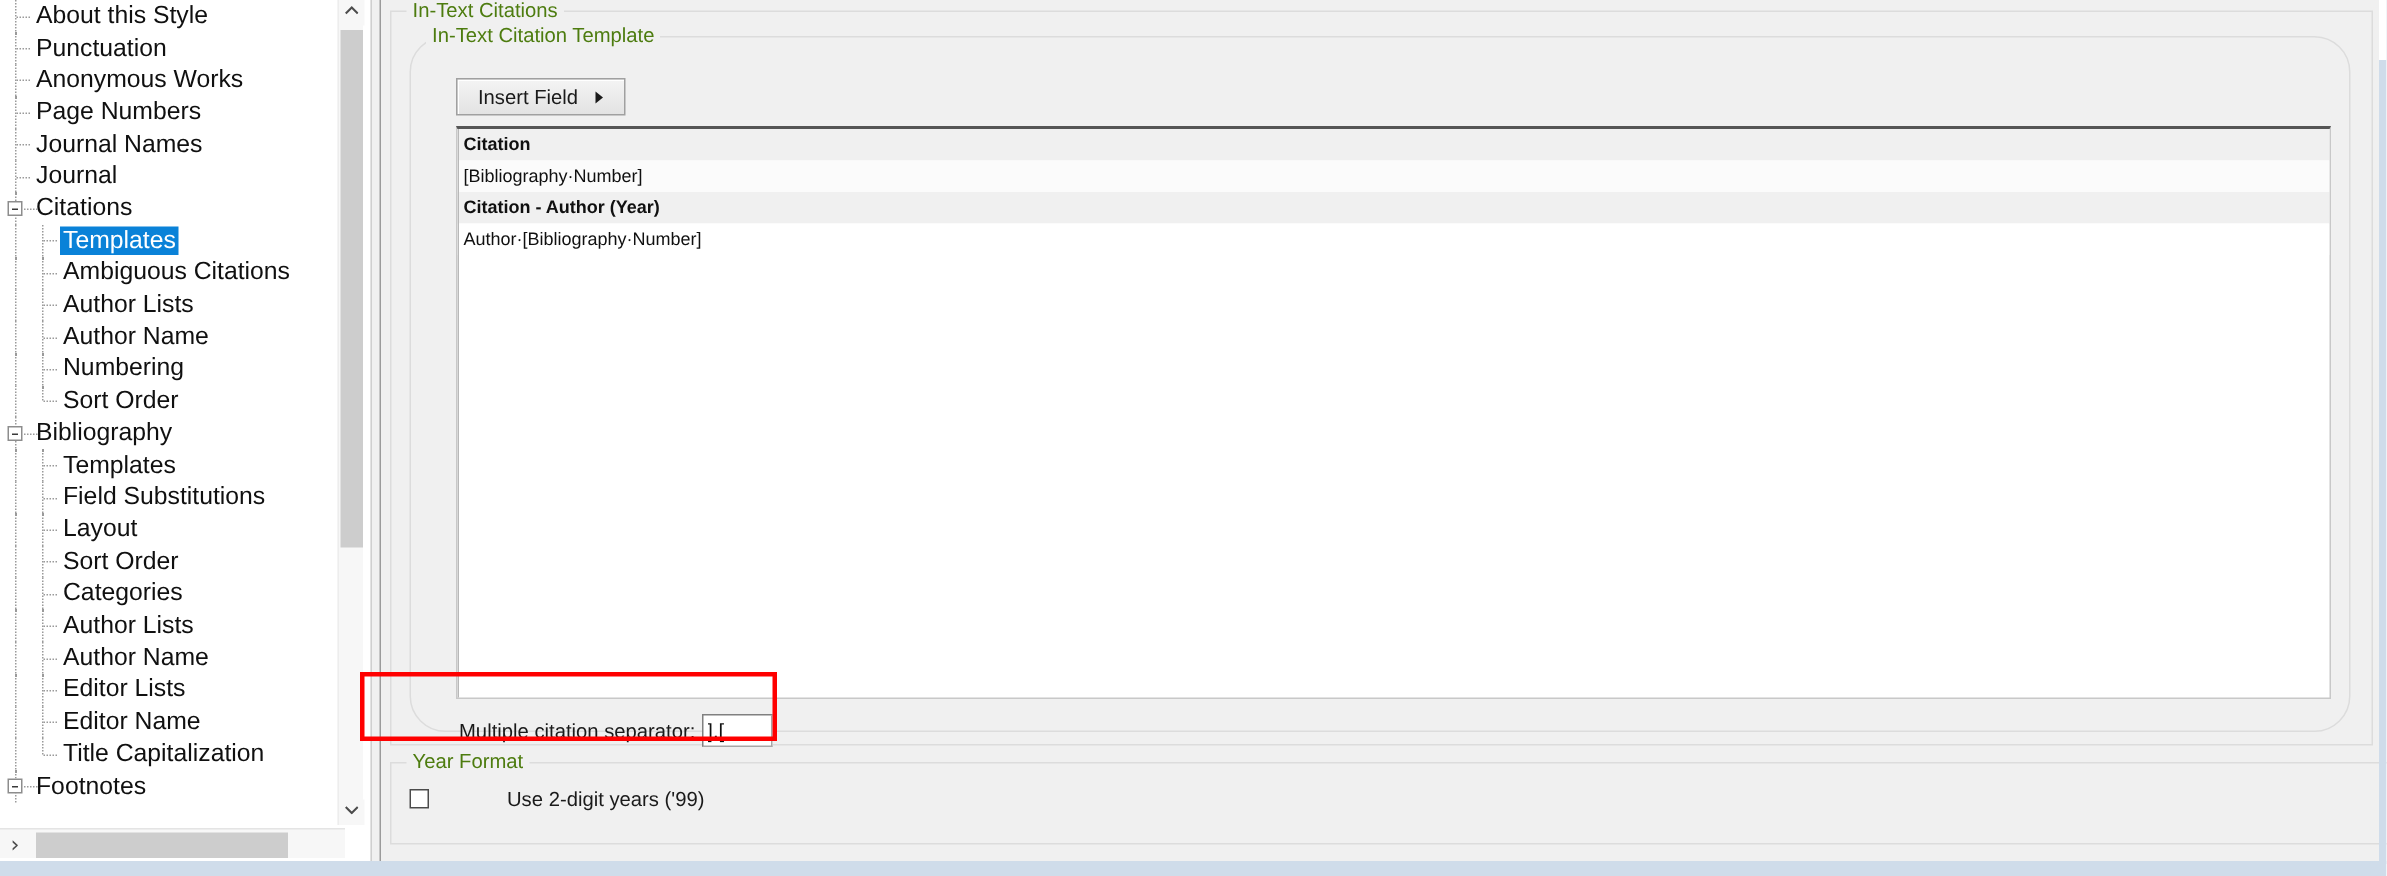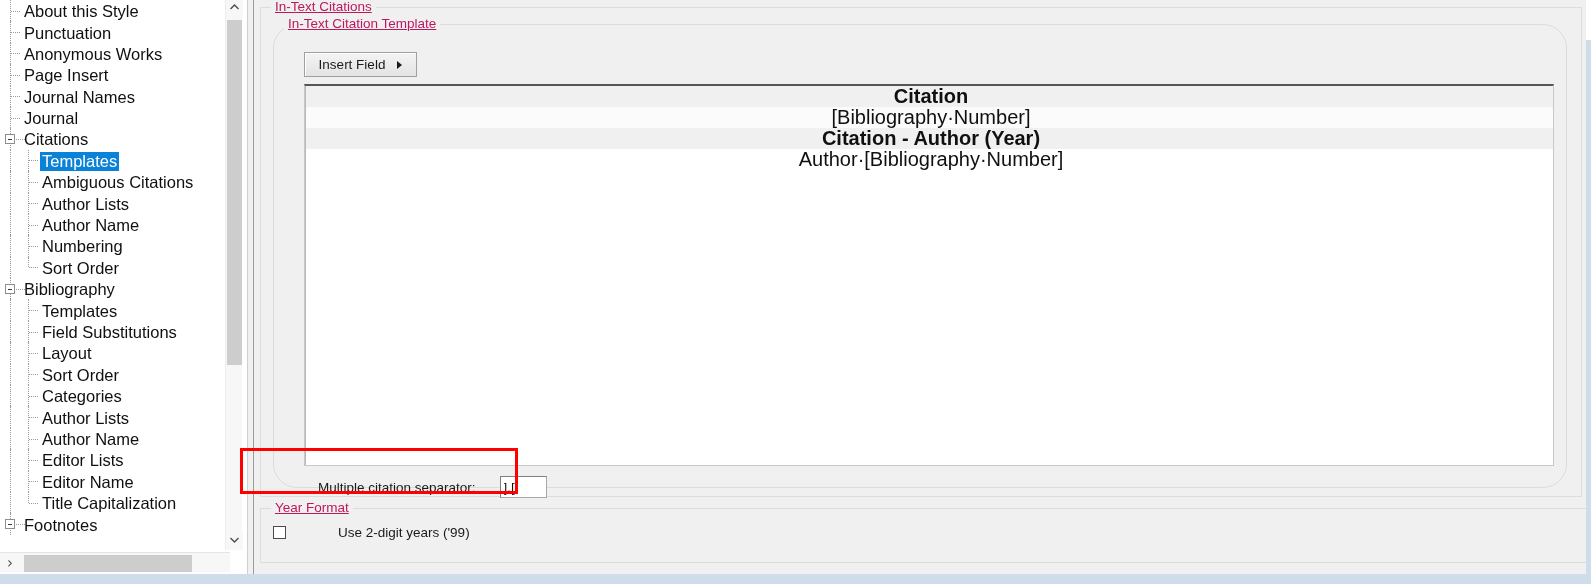--- a/index.html
+++ b/index.html
@@ -166,23 +166,22 @@
   .groupbox {
     position: absolute;
     border: 1px solid #dcdcdc;
   }
   .gb-title {
     position: absolute;
     top: -9px; left: 10px;
     background: #f0f0f0;
     padding: 0 4px;
     font-size: 13.5px;
-    color: #be185d;
+    color: #4d7c0f;
     white-space: nowrap;
-    text-decoration: underline;
   }
 
   
   #gb-intext {
     left: 5px; top: 7px;
     width: 1322px; height: 490px;
   }
   
   #gb-template {
     left: 18px; top: 24px;
@@ -224,26 +223,25 @@
     position: absolute;
     left: 30px; top: 59px;
     width: 1250px; height: 382px;
     background: #ffffff;
     border: 1px solid #c8c8c8;
     border-top: 2px solid #555555;
     overflow: hidden;
     cursor: text;
   }
   .tpl-line {
-    font-size: 20px;
+    font-size: 12px;
     line-height: 21px;
     padding-left: 4px;
     white-space: pre;
     color: #101010;
-    text-align: center;
   }
   .tpl-line.heading {
     font-weight: bold;
     background: #f0f0f0;
   }
   .tpl-line.value {
     background: #ffffff;
   }
   .tpl-line.value.shaded {
     background: #fbfbfb;
@@ -251,25 +249,25 @@
   #caret {
     position: absolute;
     left: 0px; top: 0;
     width: 1px; height: 382px;
     border-left: 1px solid #b8b8b8;
   }
 
   
   #sep-row {
     position: absolute;
-    left: 44px; top: 447px;
+    left: 32px; top: 447px;
     height: 30px;
     display: flex;
     align-items: center;
-    gap: 24px;
+    gap: 4px;
   }
   #sep-label {
     font-size: 13.5px;
     color: #1a1a1a;
   }
   #sep-input {
     width: 47px; height: 22px;
     background: #ffffff;
     border: 1px solid #a7a7a7;
     border-top-color: #808080;
@@ -337,21 +335,21 @@
 
 <div id="app">
 
   <div id="tree-pane">
 
     <div id="tree-scroll-area">
 
     <div class="tree-item lvl0"><div class="spine"></div><div class="stub"></div><span class="tree-label">About this Style</span></div>
         <div class="tree-item lvl0"><div class="spine"></div><div class="stub"></div><span class="tree-label">Punctuation</span></div>
         <div class="tree-item lvl0"><div class="spine"></div><div class="stub"></div><span class="tree-label">Anonymous Works</span></div>
-        <div class="tree-item lvl0"><div class="spine"></div><div class="stub"></div><span class="tree-label">Page Insert</span></div>
+        <div class="tree-item lvl0"><div class="spine"></div><div class="stub"></div><span class="tree-label">Page Numbers</span></div>
         <div class="tree-item lvl0"><div class="spine"></div><div class="stub"></div><span class="tree-label">Journal Names</span></div>
         <div class="tree-item lvl0"><div class="spine"></div><div class="stub"></div><span class="tree-label">Journal</span></div>
         <div class="tree-item lvl0"><div class="spine"></div><div class="expander"></div><div class="stub" style="left: 16px;"></div><span class="tree-label">Citations</span></div>
         <div class="tree-item lvl1 selected"><div class="spine spine-root"></div><div class="spine spine-sub"></div><div class="stub"></div><span class="tree-label">Templates</span></div>
         <div class="tree-item lvl1"><div class="spine spine-root"></div><div class="spine spine-sub"></div><div class="stub"></div><span class="tree-label">Ambiguous Citations</span></div>
         <div class="tree-item lvl1"><div class="spine spine-root"></div><div class="spine spine-sub"></div><div class="stub"></div><span class="tree-label">Author Lists</span></div>
         <div class="tree-item lvl1"><div class="spine spine-root"></div><div class="spine spine-sub"></div><div class="stub"></div><span class="tree-label">Author Name</span></div>
         <div class="tree-item lvl1"><div class="spine spine-root"></div><div class="spine spine-sub"></div><div class="stub"></div><span class="tree-label">Numbering</span></div>
         <div class="tree-item lvl1 last-child"><div class="spine spine-root"></div><div class="spine spine-sub"></div><div class="stub"></div><span class="tree-label">Sort Order</span></div>
         <div class="tree-item lvl0"><div class="spine"></div><div class="expander"></div><div class="stub" style="left: 16px;"></div><span class="tree-label">Bibliography</span></div>

